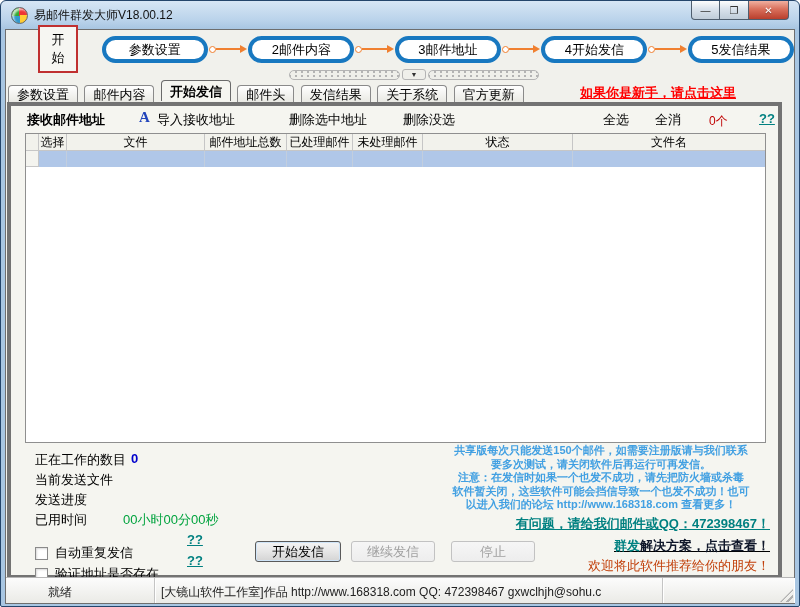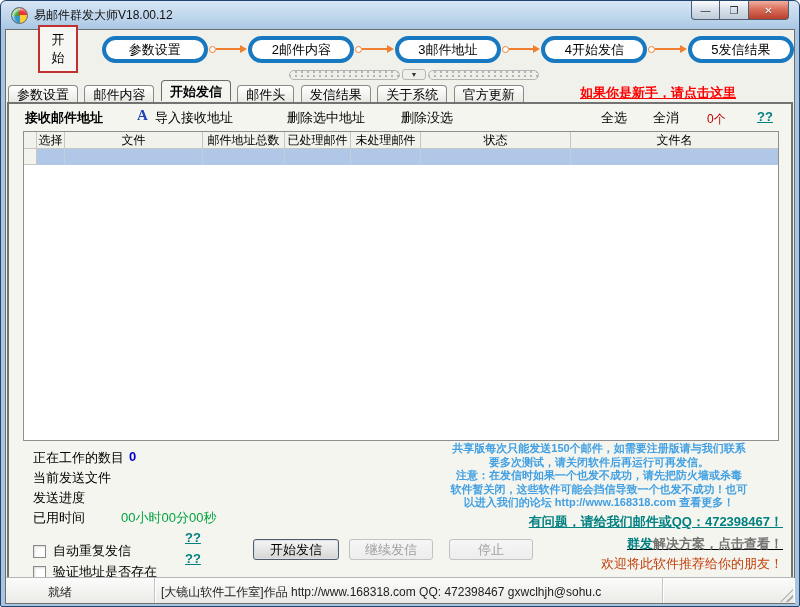--- a/index.html
+++ b/index.html
@@ -27,21 +27,21 @@
   
   .gripper{ position:absolute; left:283px; top:39px; width:250px; height:11px; display:flex; align-items:center; }
   .grip-strip{ flex:1; height:10px; border:1px solid #b4b4b4; border-radius:5px; background-color:#efefea; background-image:radial-gradient(#b4b4b4 1px, transparent 1.2px); background-size:6px 4px; background-position:3px 3px; }
   .grip-btn{ width:24px; height:11px; border:1px solid #b4b4b4; border-radius:3px; background:#efefea; font-size:7px; line-height:9px; text-align:center; color:#333; margin:0 2px; }
   
   .tabrow{ position:absolute; left:0; top:50px; right:0; height:22px; }
   .tab{ display:inline-block; position:relative; top:3px; margin-left:2px; padding:0 8px; height:18px; line-height:18px; font-size:13px; color:#000; border:1px solid #8a8a8a; border-bottom:none; border-radius:4px 4px 0 0; background:linear-gradient(#ffffff,#e7e7e1); }
   .tab.active{ top:0; height:21px; line-height:21px; background:#f5f5f0; border-color:#6a6a6a; z-index:2; font-weight:bold; }
   .newbie{ position:absolute; right:58px; top:4px; font-size:13px; font-weight:bold; color:#f00; text-decoration:underline; }
   
-  .page{ position:absolute; left:1px; right:1px; top:72px; height:477px; border:2px solid #737373; background:#f5f5f0; }
+  .page{ position:absolute; left:1px; right:12px; top:72px; height:477px; border:4px solid #737373; background:#f5f5f0; }
   .addr-toolbar{ position:absolute; left:0; top:0; right:0; height:26px; font-size:13px; }
   .addr-toolbar span{ position:absolute; top:5px; }
   .t-title{ left:16px; font-weight:bold; }
   .t-A{ left:128px; color:#2244bb; font-family:"Liberation Serif","DejaVu Serif",serif; font-weight:bold; font-size:15px; top:3px !important; }
   .t-import{ left:146px; } .t-delsel{ left:278px; } .t-delun{ left:392px; }
   .t-selall{ left:592px; } .t-clrall{ left:644px; }
   .t-count{ left:698px; color:#c00000; font-size:12px; top:7px !important; }
   .t-help{ left:748px; color:#008080; font-weight:bold; text-decoration:underline; }
   
   .maillist{ position:absolute; left:14px; right:12px; top:27px; height:310px; background:#fff; border:1px solid #8f8f8f; }
@@ -62,21 +62,21 @@
   .checkbox{ width:13px; height:13px; border:1px solid #8a8a8a; background:#fff; box-shadow:inset 1px 1px 2px rgba(0,0,0,.15); margin-right:7px; }
   .qq-help{ color:#008080; font-weight:bold; text-decoration:underline; }
   .help1{ position:absolute; left:176px; top:89px; } .help2{ position:absolute; left:176px; top:110px; }
   .btn{ position:absolute; top:98px; height:21px; font-size:13px; text-align:center; border:1px solid #adadad; border-radius:3px; background:linear-gradient(#f4f4f4,#e8e8e8 45%,#d4d4d4); color:#000; line-height:19px; }
   .btn.default{ border:1px solid #5a5a5a; box-shadow:inset 0 0 0 1px #cfe4f7; }
   .btn.disabled{ color:#a0a0a0; border-color:#c2c2c2; background:linear-gradient(#f6f6f6,#ededed); }
   .btn-start{ left:244px; width:86px; } .btn-cont{ left:340px; width:84px; } .btn-stop{ left:440px; width:84px; }
   .notice{ position:absolute; left:388px; top:1px; width:404px; text-align:center; color:#42a0e2; font-weight:bold; font-size:11px; line-height:13.6px; }
   .link-contact{ position:absolute; right:8px; top:72px; color:#008080; font-weight:bold; text-decoration:underline; }
   .link-solution{ position:absolute; right:8px; top:94px; font-weight:bold; text-decoration:underline; }
-  .link-solution .p1{ color:#008080; } .link-solution .p2{ color:#737373; }
+  .link-solution .p1{ color:#008080; } .link-solution .p2{ color:#0f172a; }
   .recommend{ position:absolute; right:8px; top:114px; color:#c2410c; }
   
   .statusbar{ position:absolute; left:0; right:0; bottom:0; height:26px; border-top:1px solid #b6b6b6; background:linear-gradient(#fcfcfc,#eaeae6); display:flex; font-size:12px; color:#222;padding-left:36px; }
   .sb-sec{ border-right:1px solid #c4c4c4; box-shadow:1px 0 0 #fff; padding:6px 6px 0 6px; }
   .sb1{ width:113px; } .sb2{ width:508px; white-space:nowrap; overflow:hidden; }
   .sb3{ flex:1; border-right:none; position:relative; }
   .grip{ position:absolute; right:1px; bottom:1px; width:13px; height:13px; background:repeating-linear-gradient(135deg, transparent 0 3px, #b0b0b0 3px 5px); clip-path:polygon(100% 0,100% 100%,0 100%); }
   
   .watermark{ position:absolute; right:10px; bottom:6px; text-align:center; pointer-events:none; z-index:40; }
   .wm-logo{ font-size:46px; font-weight:bold; color:transparent; -webkit-text-stroke:2px rgba(175,175,175,.40); letter-spacing:2px; line-height:40px; }

